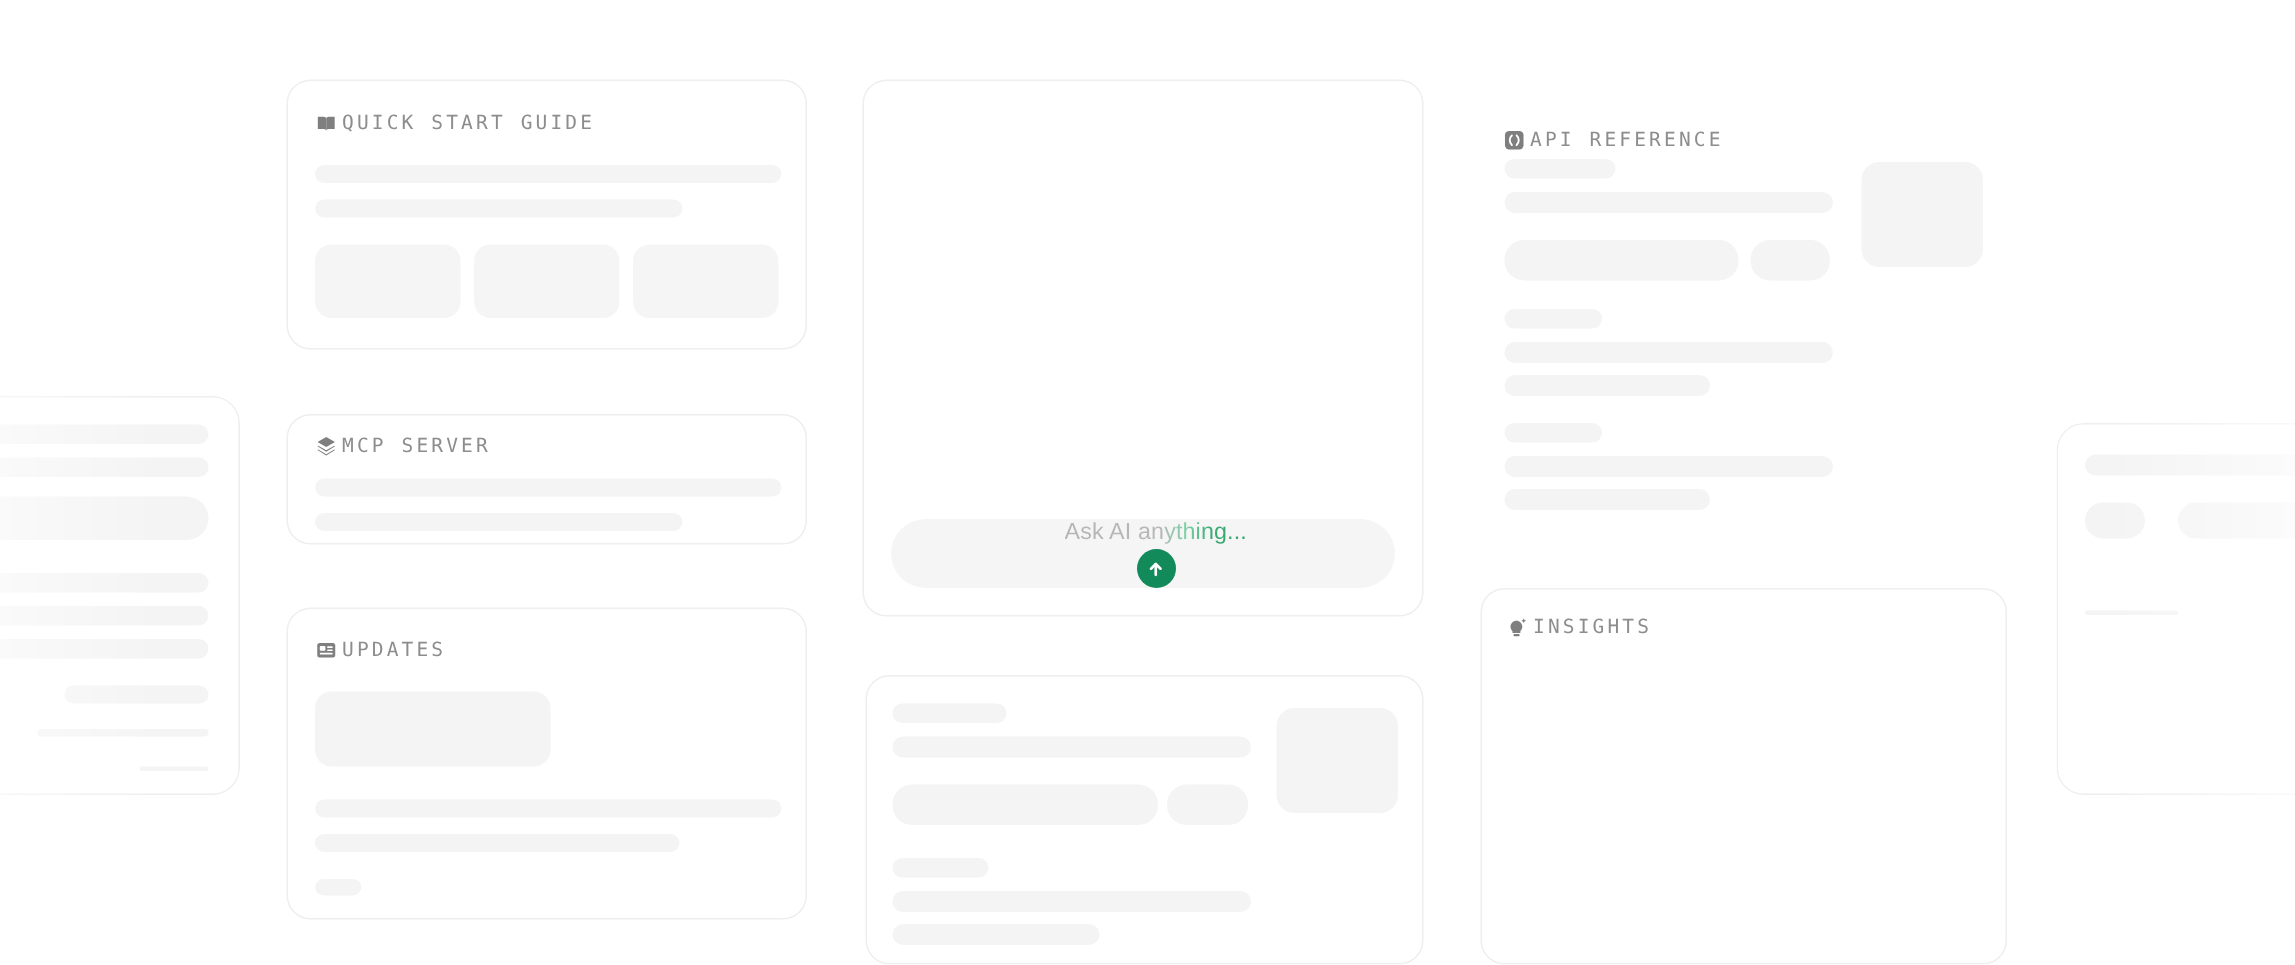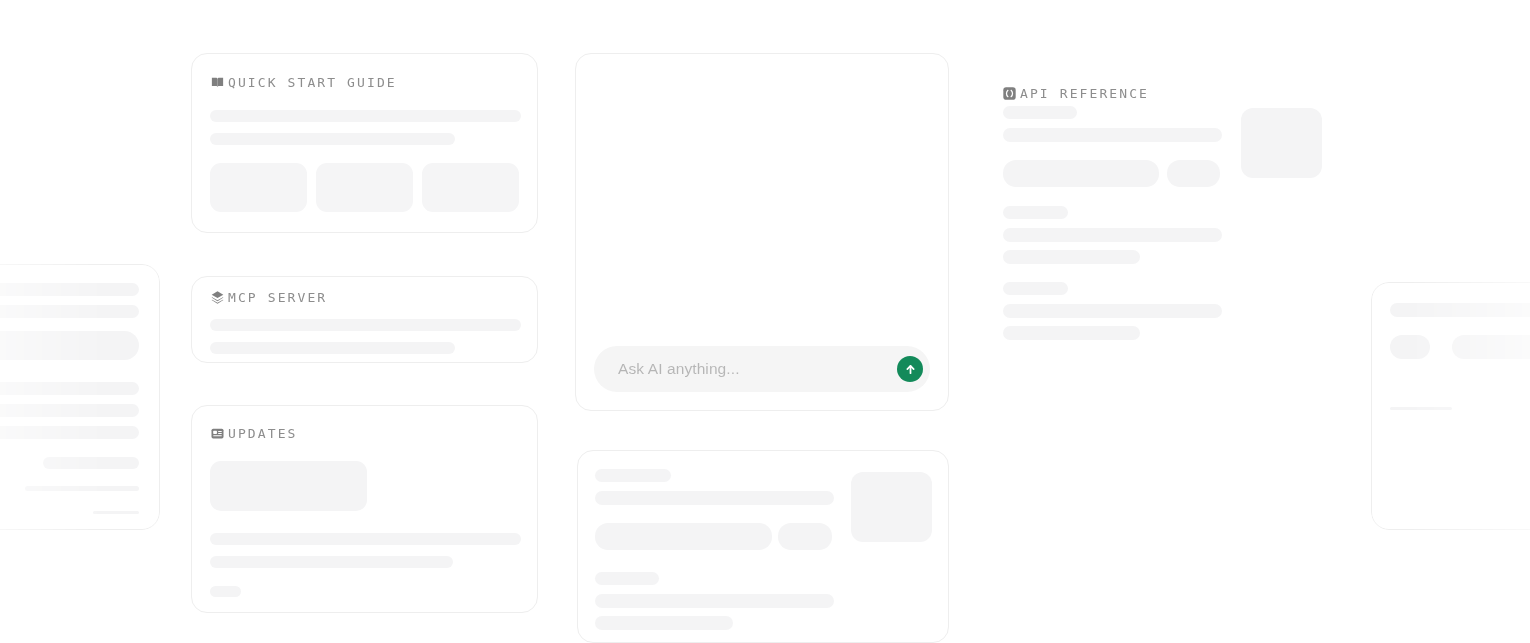--- a/index.html
+++ b/index.html
@@ -100,20 +100,21 @@
     left: 18px;
     right: 18px;
     bottom: 18px;
     height: 46px;
     background: #f5f5f5;
     border-radius: 23px;
     display: flex;
     align-items: center;
     padding: 0 7px 0 24px;
     box-sizing: border-box;
+    flex-direction: column;
   }
   .ask-placeholder {
     flex: 1;
     font-family: "Liberation Sans", sans-serif;
     font-size: 15.5px;
     letter-spacing: 0.1px;
     background-image: linear-gradient(to right, #b4b4b4 0%, #b7b7b7 52%, #7fd1a7 66%, #3aac74 80%, #2fa46c 100%);
     -webkit-background-clip: text;
     background-clip: text;
     color: transparent;
@@ -262,14 +263,26 @@
     <div class="sk-box" style="left:165px; top:90px; width:53px; height:27px; border-radius:13px;"></div>
     <div class="sk-box" style="left:239px; top:38px; width:81px; height:70px; border-radius:12px;"></div>
     <div class="sk" style="left:1px; top:136px; width:65px; height:13px;"></div>
     <div class="sk" style="left:1px; top:158px; width:219px; height:14px;"></div>
     <div class="sk" style="left:1px; top:180px; width:137px; height:14px;"></div>
     <div class="sk" style="left:1px; top:212px; width:65px; height:13px;"></div>
     <div class="sk" style="left:1px; top:234px; width:219px; height:14px;"></div>
     <div class="sk" style="left:1px; top:256px; width:137px; height:14px;"></div>
   </div>
 
+  <div class="card" id="insights-card">
+    <div class="card-head" style="position:absolute; left:16px; top:18px;">
+      <span class="head-icon">
+        <svg viewBox="0 0 16 16" fill="none">
+          <path d="M3.2 7.3c0-2.4 1.9-4.3 4.2-4.3s4.2 1.9 4.2 4.3c0 1.4-.7 2.4-1.4 3.1v1.3H4.6v-1.3C3.9 9.7 3.2 8.7 3.2 7.3Z" fill="currentColor"></path>
+          <rect x="5.3" y="12.5" width="4.4" height="1.5" rx="0.7" fill="currentColor"></rect>
+          <path d="M12.6 1.2l.5 1.3 1.3.5-1.3.5-.5 1.3-.5-1.3-1.3-.5 1.3-.5.5-1.3Z" fill="currentColor"></path>
+        </svg>
+      </span>
+      <span class="head-label">INSIGHTS</span>
+    </div>
+  </div>
 
 </div>
 
 </body></html>

